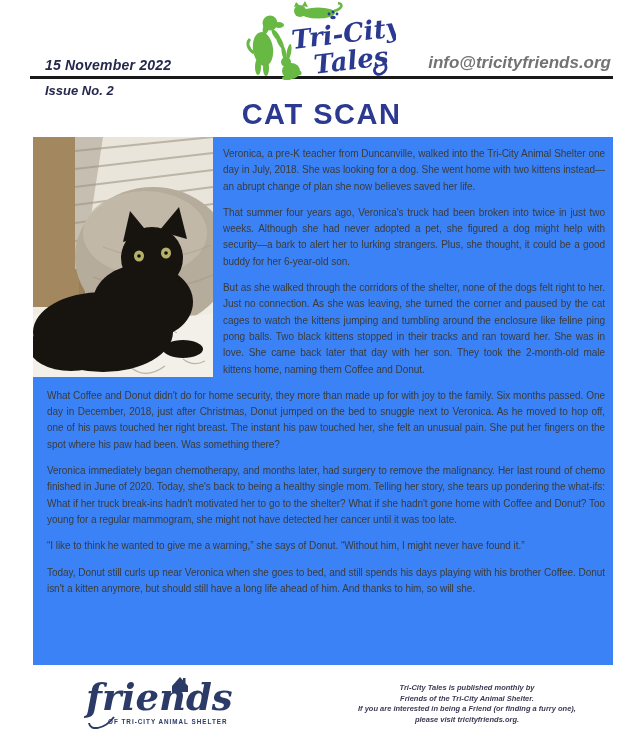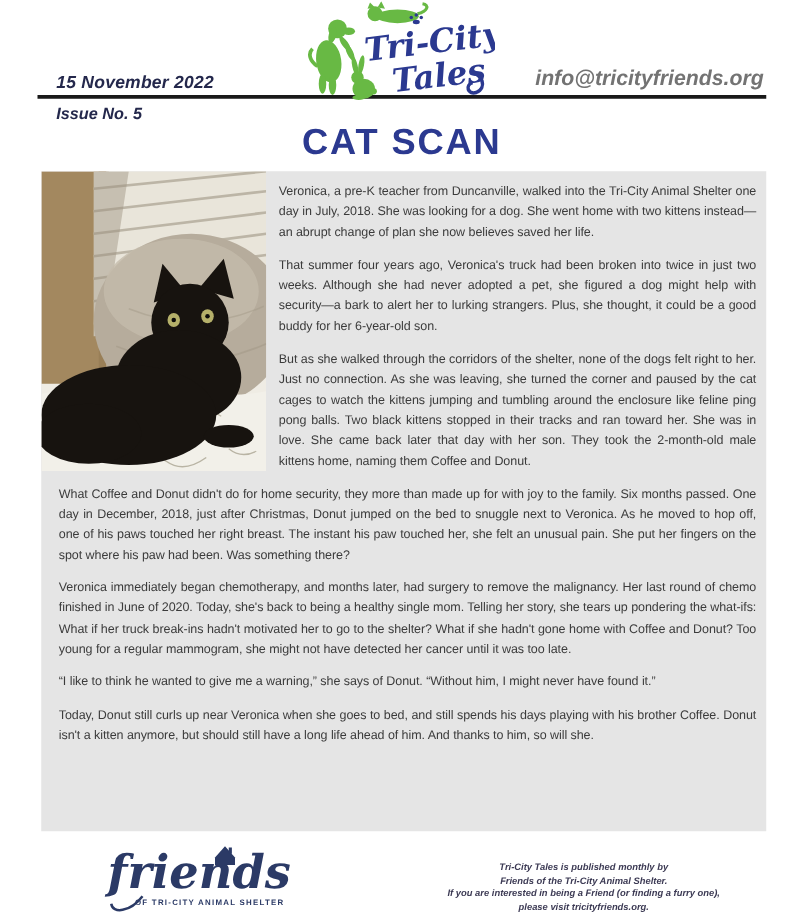--- a/index.html
+++ b/index.html
@@ -20,33 +20,33 @@
   .issue-text { font-style:italic; font-size:13px; font-weight:600; color:#24284c; margin:4px 0 0 15px; }
   .logo-wrap { position:absolute; left:246px; top:1px; width:150px; height:80px; z-index:2; }
   
   .headline {
     text-align:center; color:#2b3990; font-size:29px; font-weight:bold;
     letter-spacing:1.5px; margin:1px 0 7px 0; line-height:31px;
   }
   
   .article {
     position:relative; margin-left:33px; width:580px; height:528px;
-    background:#e5e5e5; padding:9px 8px 0 14px; overflow:hidden;
+    background:#3b82f6; padding:9px 8px 0 14px; overflow:hidden;
   }
   .article p {
     font-size:10px; line-height:16.3px; color:#3b3b3b; text-align:justify;
     margin:0 0 10px 0; letter-spacing:-0.05px; font-weight:500;
   }
   .article p.beside { margin-left:176px; }
   .photo {
     position:absolute; left:0; top:0; width:180px; height:240px; overflow:hidden;
   }
   
   .footer {
-    margin:8px 30px 0 30px; display:flex; justify-content:space-between; align-items:flex-end;
+    margin:8px 30px 0 30px; display:flex; justify-content:space-between; align-items:center;
   }
   .footer-logo { width:175px; height:58px; margin-left:42px; }
   .footer-note {
     width:292px; text-align:center; font-size:7.5px; line-height:10.5px;
     font-style:italic; font-weight:bold; color:#3c3a54; margin-top:4px;
   }
 </style>
 </head>
 <body>
 
@@ -97,21 +97,21 @@
         <text x="68" y="69" transform="rotate(-7 100 62)" font-family="DejaVu Serif, serif" font-size="26" font-style="italic" font-weight="bold" fill="#2b3990">Tales</text>
         <path d="M130,57 C140,58 144,69 135,73 C128,75 126,67 132,65" stroke="#2b3990" stroke-width="2.8" fill="none"></path>
       </svg>
     </div>
 
     <div class="masthead-row">
       <span class="date-text">15 November 2022</span>
       <span class="email-text">info@tricityfriends.org</span>
     </div>
     <div class="masthead-rule"></div>
-    <div class="issue-text">Issue No. 5</div>
+    <div class="issue-text">Issue No. 2</div>
   </div>
 
   <h1 class="headline">CAT SCAN</h1>
 
   <section class="article">
 
     <div class="photo">
       <svg viewBox="0 0 180 240" width="180" height="240">
         <rect width="180" height="240" fill="#efece4"></rect>
 

